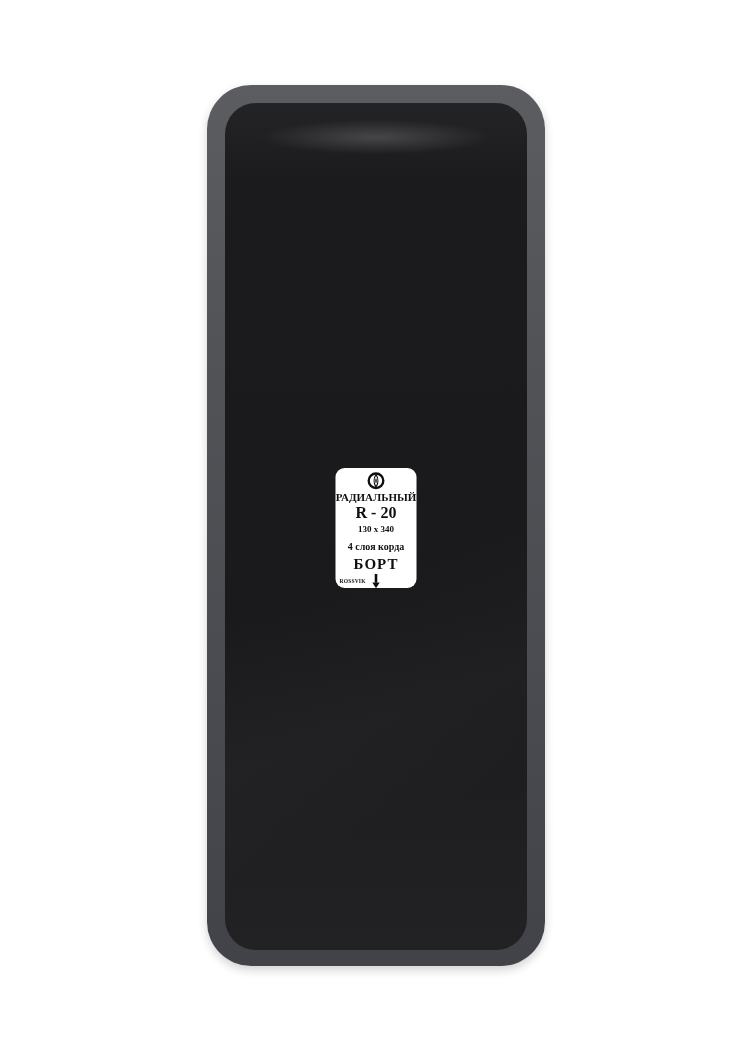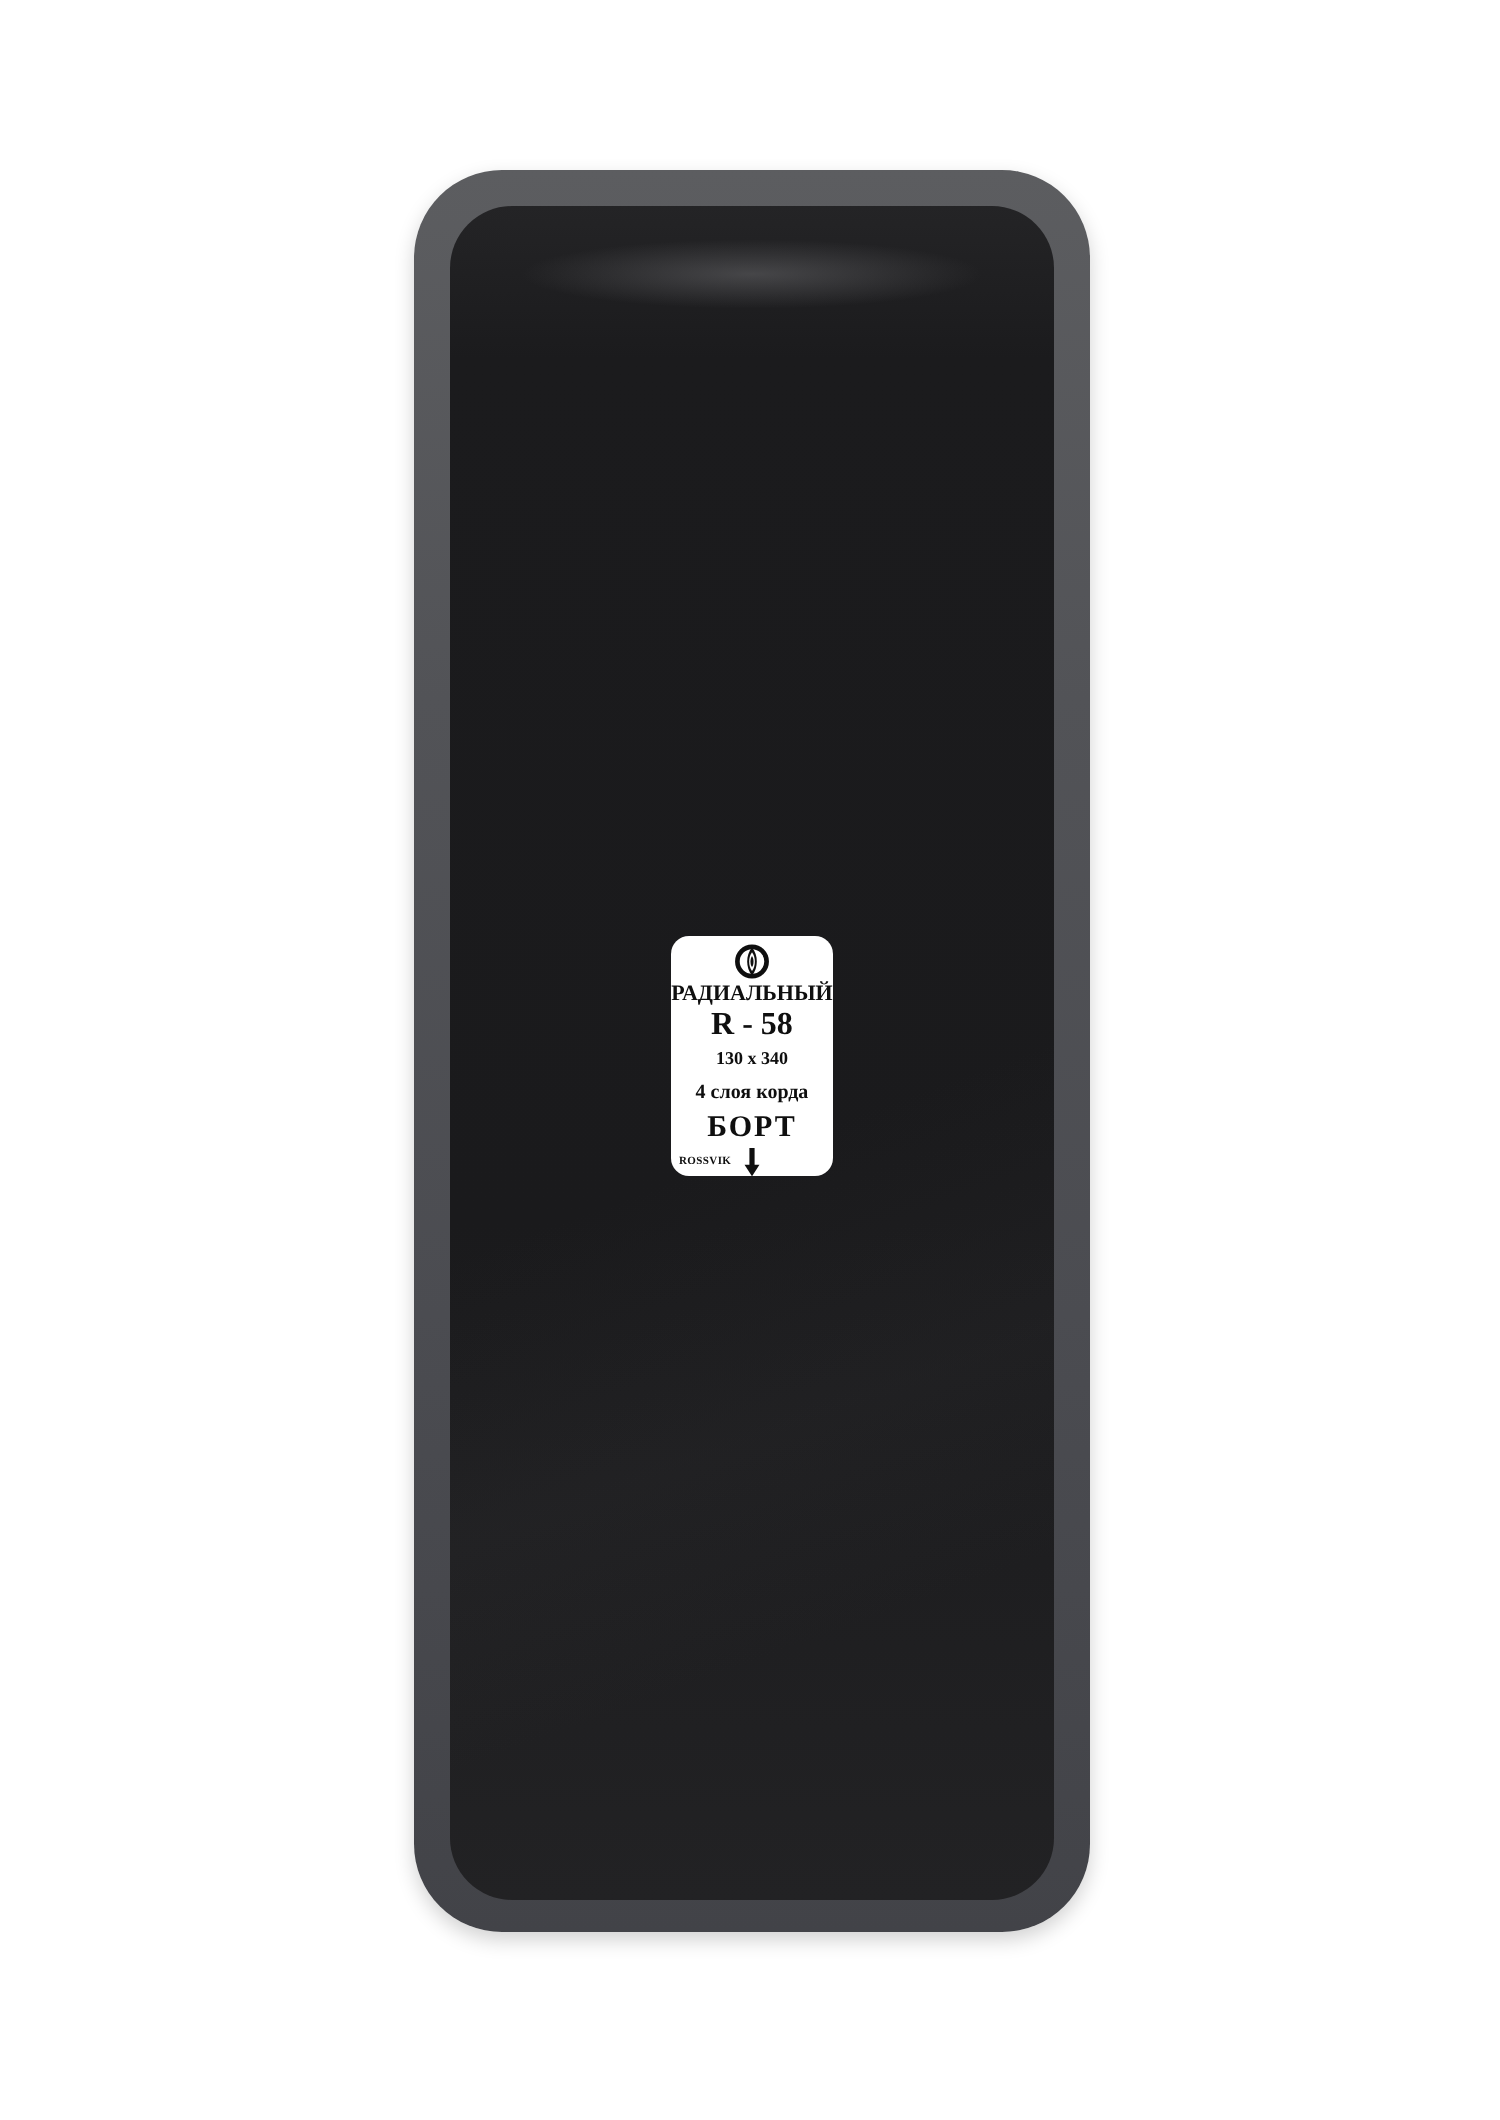--- a/index.html
+++ b/index.html
@@ -122,21 +122,21 @@
       <div class="label">
 
         <svg class="logo" viewBox="0 0 24 24" aria-hidden="true">
           <circle cx="12" cy="12" r="10" fill="none" stroke="#0f0f0f" stroke-width="3.2"></circle>
           <path d="M12 2.6 C16.4 7.2 16.4 16.8 12 21.4 C7.6 16.8 7.6 7.2 12 2.6 Z" fill="#0f0f0f"></path>
           <path d="M12 5.6 C14.6 8.6 14.6 15.4 12 18.4 C9.4 15.4 9.4 8.6 12 5.6 Z" fill="#ffffff"></path>
           <path d="M12 8.2 C13.4 10 13.4 14 12 15.8 C10.6 14 10.6 10 12 8.2 Z" fill="#0f0f0f"></path>
         </svg>
 
         <div class="row-type">РАДИАЛЬНЫЙ</div>
-        <div class="row-model">R - 58</div>
+        <div class="row-model">R - 20</div>
         <div class="row-size">130 x 340</div>
         <div class="row-cord">4 слоя корда</div>
         <div class="row-bead">БОРТ</div>
 
         <svg class="arrow" viewBox="0 0 11 19" aria-hidden="true">
           <rect x="3.8" y="0" width="3.4" height="11.5" fill="#0f0f0f"></rect>
           <polygon points="0.6,11 10.4,11 5.5,18.6" fill="#0f0f0f"></polygon>
         </svg>
 
         <div class="brand">ROSSVIK</div>

